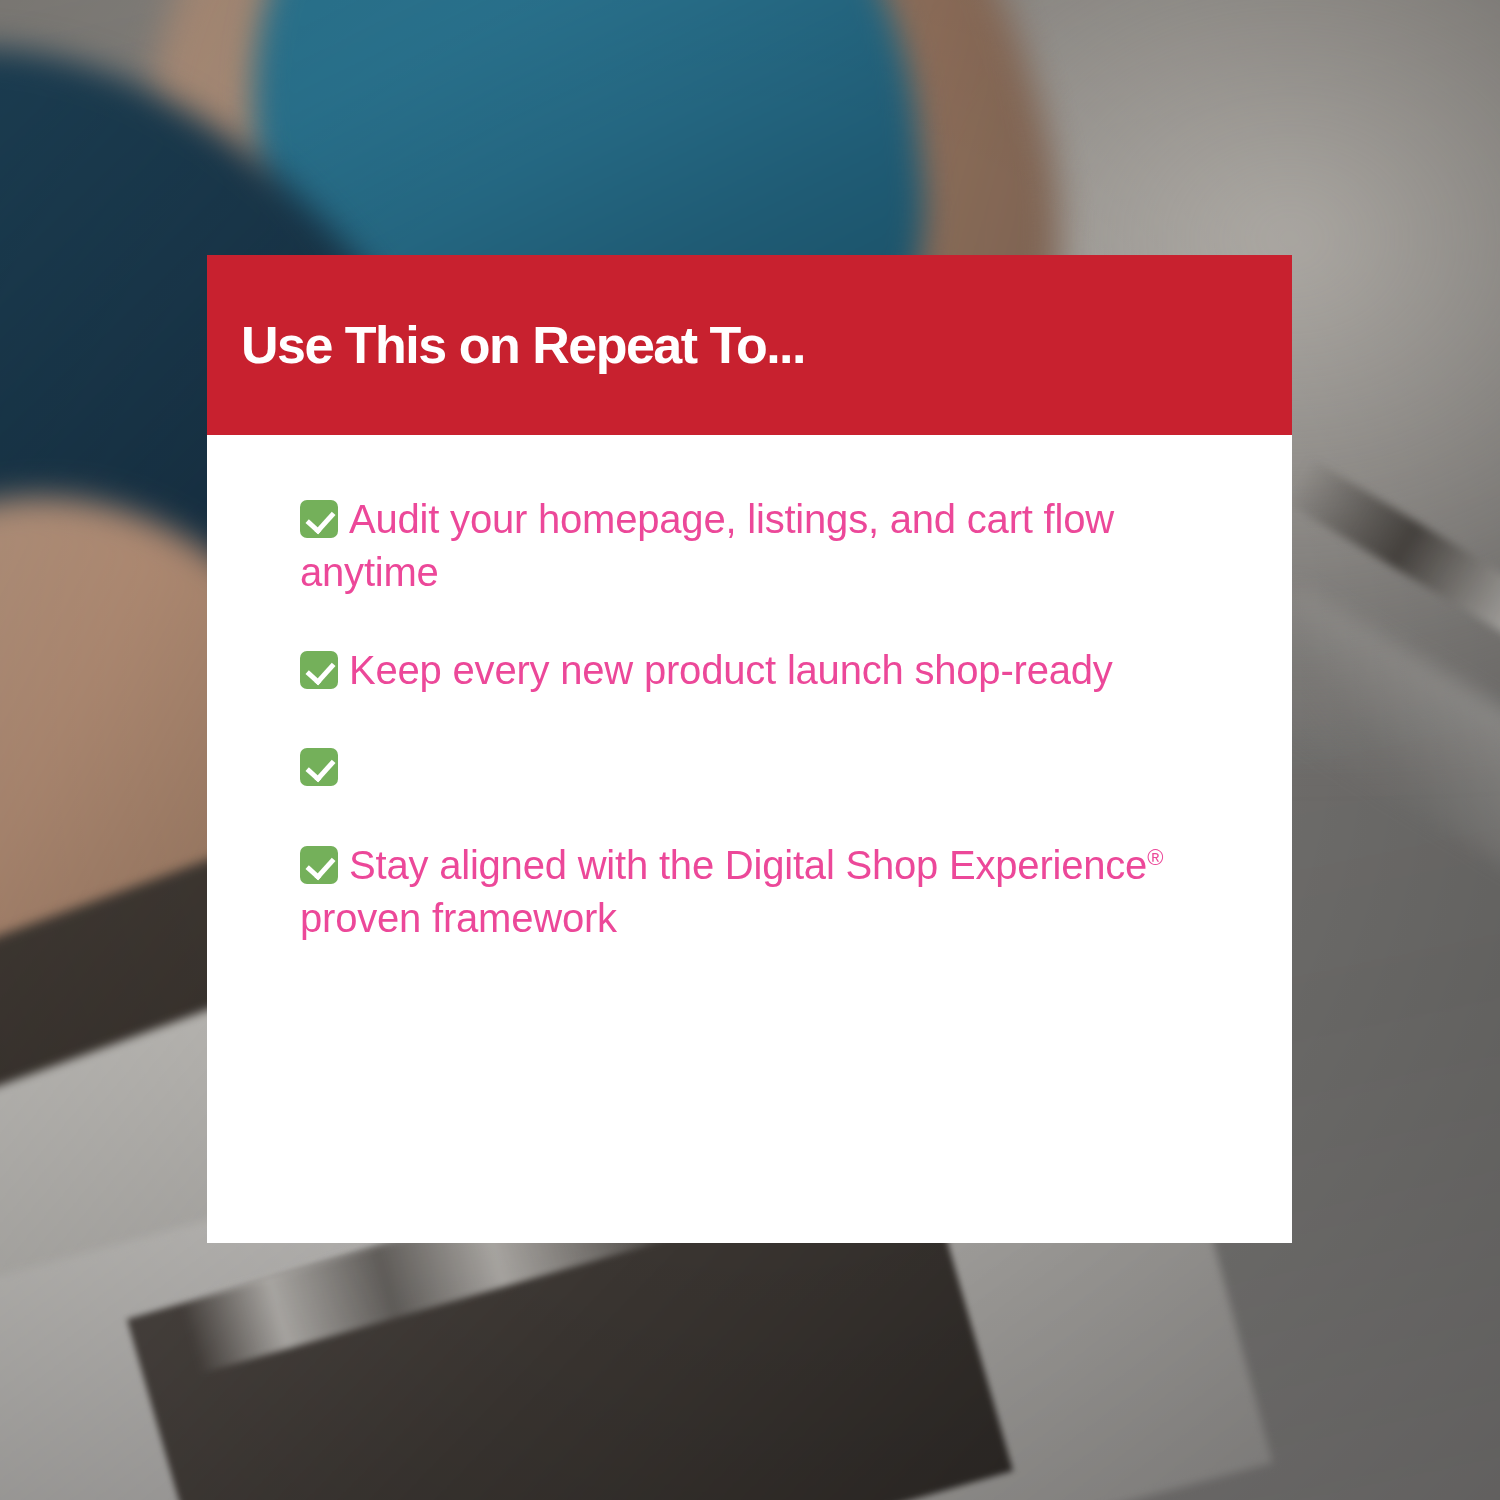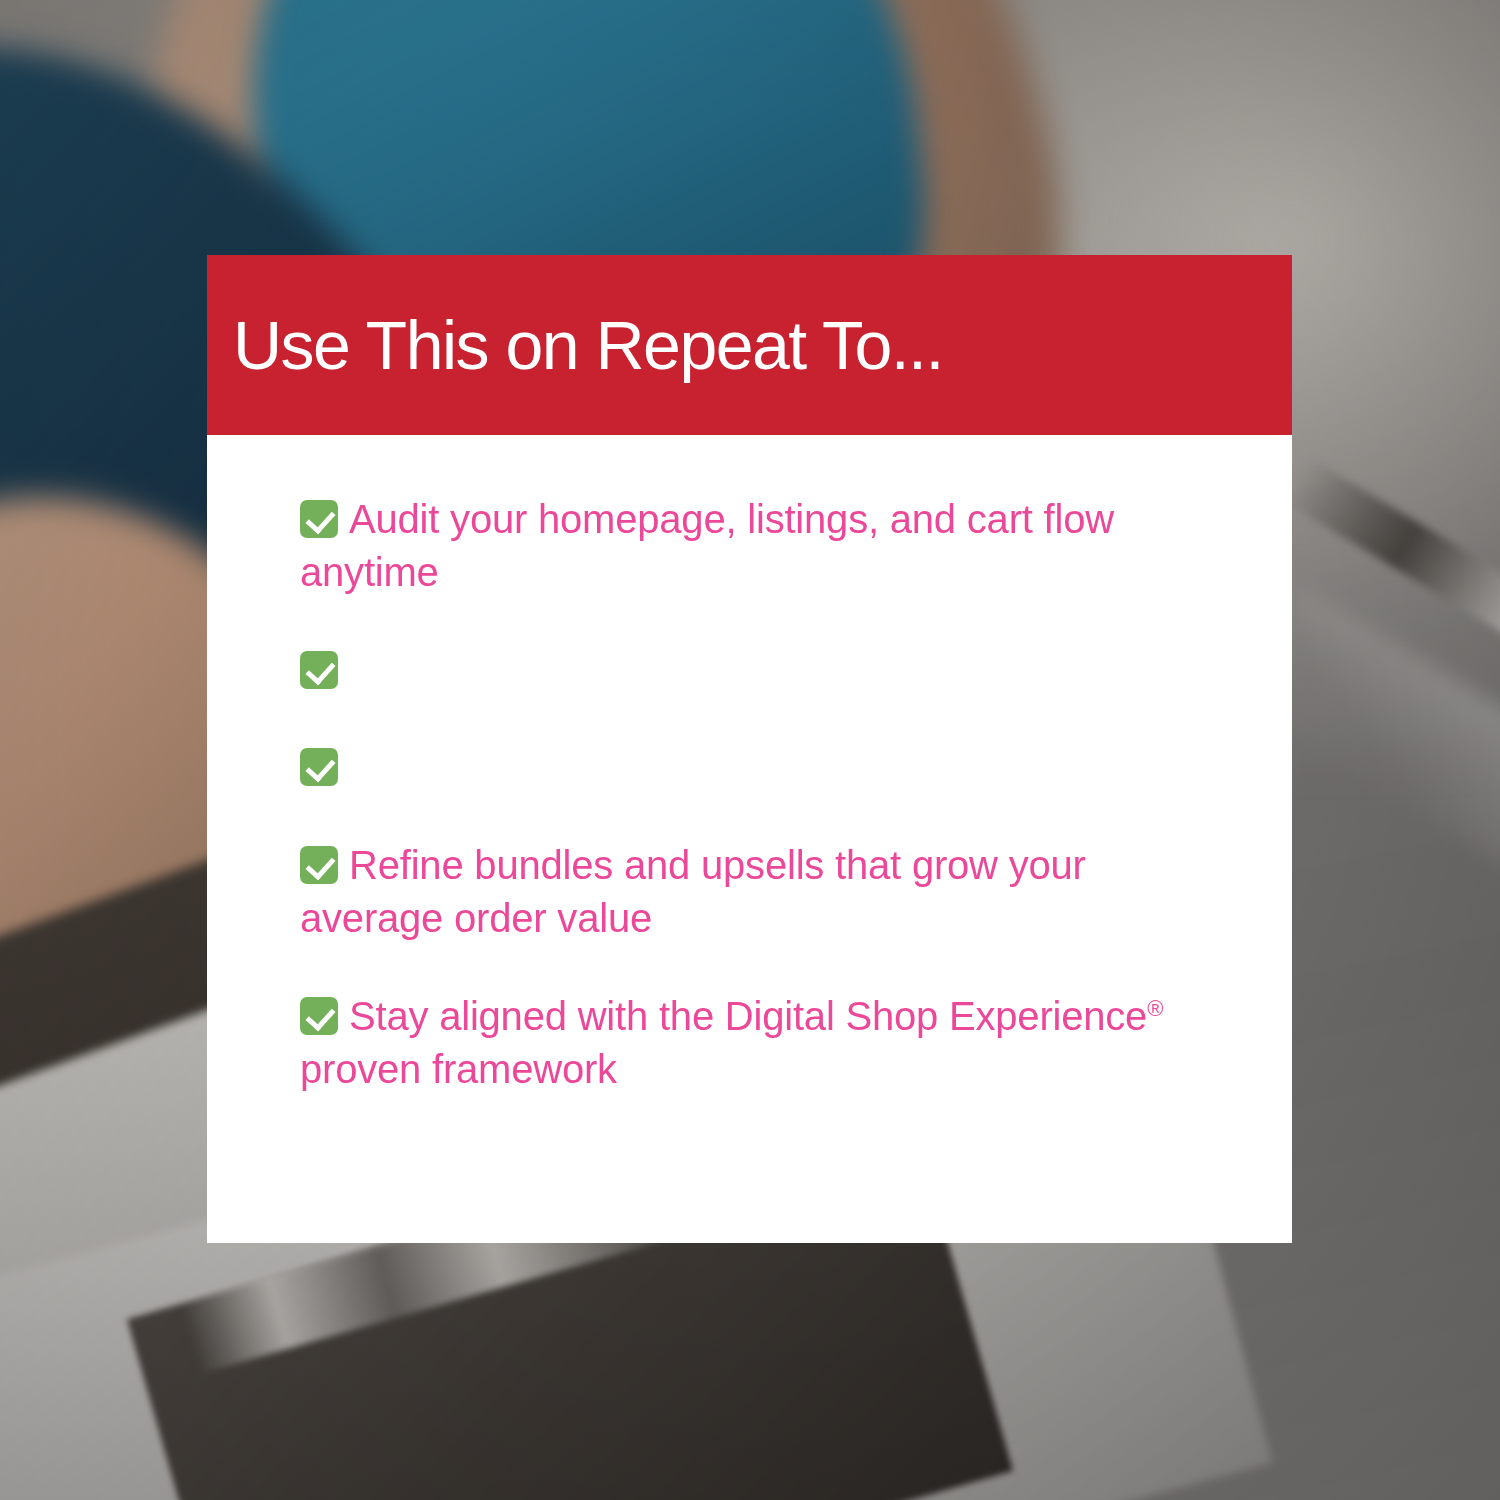--- a/index.html
+++ b/index.html
@@ -124,25 +124,25 @@
     display:flex; flex-direction:column;
   }
   #card-header{
     background:#c8212f;
     height:180px;
     flex:0 0 180px;
     display:flex; align-items:center;
   }
   #card-title{
     color:#ffffff;
-    font-size:68px;
-    font-weight:normal;
+    font-size:52px;
+    font-weight:bold;
     letter-spacing:-1.5px;
     line-height:1;
-    padding-left:26px;
+    padding-left:34px;
     white-space:nowrap;
   }
   #card-body{
     flex:1 1 auto;
     padding:58px 60px 0 93px;
   }
   .benefit-item{
     display:block;
     font-size:40px;
     line-height:1.32;
@@ -198,29 +198,26 @@
     <div id="card-title">Use This on Repeat To...</div>
   </div>
 
   <div id="card-body">
 
     <div class="benefit-item">
       <span class="check-icon"></span><span>Audit your homepage, listings, and cart flow anytime</span>
     </div>
 
     <div class="benefit-item">
+      <span class="check-icon"></span><span>Keep every new product launch shop-ready</span>
+    </div>
+
+    <div class="benefit-item">
       <span class="check-icon"></span>
     </div>
 
-    <div class="benefit-item">
-      <span class="check-icon"></span>
-    </div>
-
-    <div class="benefit-item">
-      <span class="check-icon"></span><span>Refine bundles and upsells that grow your average order value</span>
-    </div>
 
     <div class="benefit-item">
       <span class="check-icon"></span><span>Stay aligned with the Digital Shop Experience</span><span class="reg-mark">®</span><span> proven framework</span>
     </div>
 
   </div>
 </div>
 
 </body></html>

